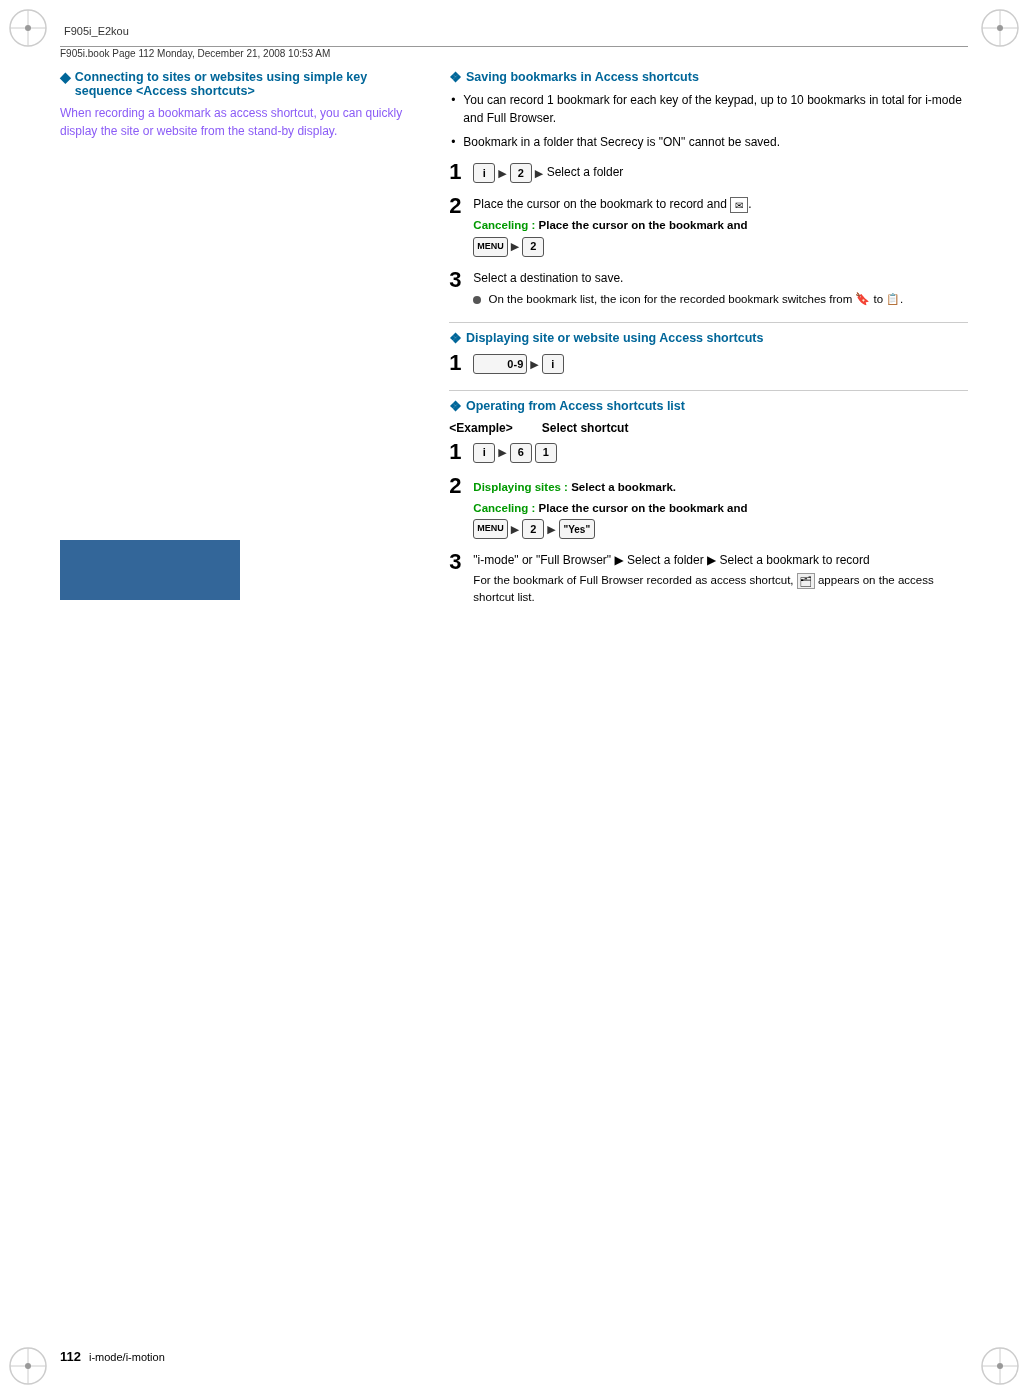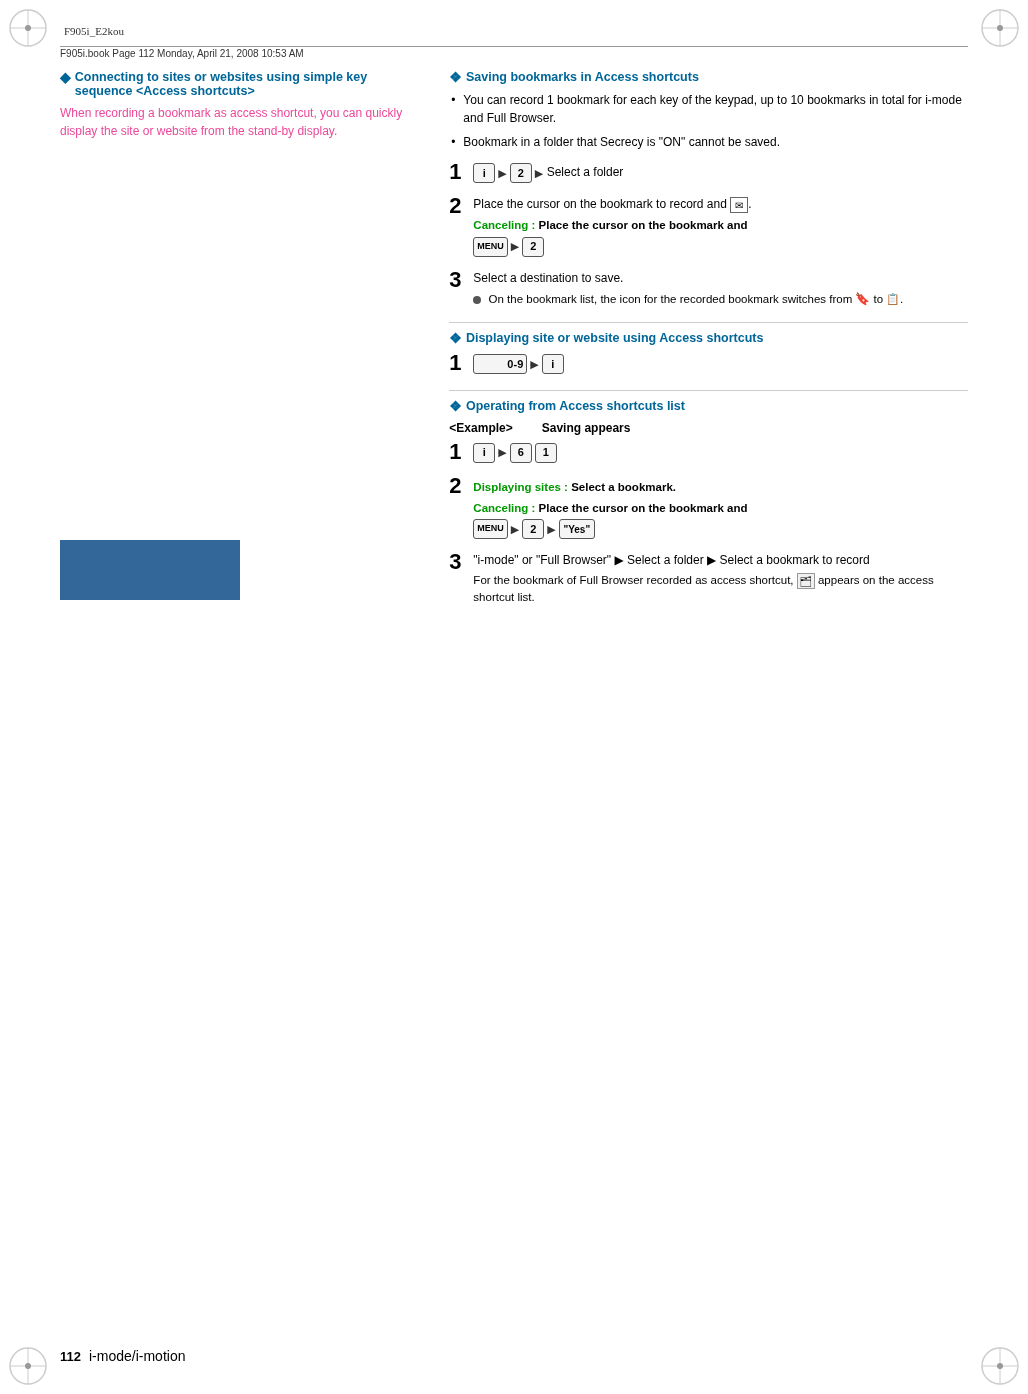--- a/index.html
+++ b/index.html
@@ -35,21 +35,21 @@
       top: 20px;
       left: 60px;
       right: 60px;
       height: 22px;
       display: flex;
       align-items: center;
     }
     .header-filename {
       font-size: 11px;
       color: #333;
-      font-family: Liberation Serif, serif;
+      font-family: Liberation Sans, sans-serif;
       margin-left: 4px;
     }
     .header-line {
       position: absolute;
       top: 46px;
       left: 60px;
       right: 60px;
       border-top: 1px solid #999;
     }
     .header-subline {
@@ -71,21 +71,21 @@
       display: flex;
       align-items: center;
       font-size: 12px;
     }
     .footer-page {
       font-weight: bold;
       font-size: 13px;
     }
     .footer-label {
       margin-left: 8px;
-      font-size: 14px;
+      font-size: 11px;
     }
 
     
     .content-area {
       position: absolute;
       top: 70px;
       left: 60px;
       right: 60px;
       bottom: 60px;
       display: flex;
@@ -119,21 +119,21 @@
       color: #006699;
       font-size: 14px;
       line-height: 1.1;
       flex-shrink: 0;
     }
 
     .body-text {
       font-size: 12px;
       line-height: 1.5;
       margin-bottom: 8px;
-      color: #ec4899;
+      color: #8b5cf6;
     }
 
     
     .bullet-list {
       list-style: none;
       padding: 0;
       margin: 0 0 10px 0;
     }
     .bullet-list li {
       font-size: 12px;
@@ -306,21 +306,21 @@
     <line x1="20" y1="2" x2="20" y2="38" stroke="#ccc" stroke-width="1"></line>
     <line x1="2" y1="20" x2="38" y2="20" stroke="#ccc" stroke-width="1"></line>
     <circle cx="20" cy="20" r="3" fill="#999"></circle>
   </svg>
 </div>
 
 <div class="header-bar">
   <span class="header-filename">F905i_E2kou</span>
 </div>
 <div class="header-line"></div>
-<div class="header-subline">F905i.book  Page 112  Monday, April 21, 2008  10:53 AM</div>
+<div class="header-subline">F905i.book  Page 112  Monday, December 21, 2008  10:53 AM</div>
 
 <div class="blue-box"></div>
 
 <div class="content-area">
 
   <div class="left-col">
     <div class="section-block">
       <div class="section-heading">
         <span class="diamond">◆</span>
         <span>Connecting to sites or websites using simple key sequence &lt;Access shortcuts&gt;</span>
@@ -407,21 +407,21 @@
 
     <div class="section-block">
       <div class="section-heading">
         <span class="diamond">❖</span>
         <span>Operating from Access shortcuts list</span>
       </div>
 
 
       <div class="example-heading">
         <span class="example-word">&lt;Example&gt;</span>
-        <span class="example-word">Saving appears</span>
+        <span class="example-word">Select shortcut</span>
       </div>
 
       <div class="step">
         <div class="step-num">1</div>
         <div class="step-content">
           <span class="key-seq">
             <span class="key">i</span>
             <span class="key-arrow">▶</span>
             <span class="key">6</span>
             <span class="key">1</span>

